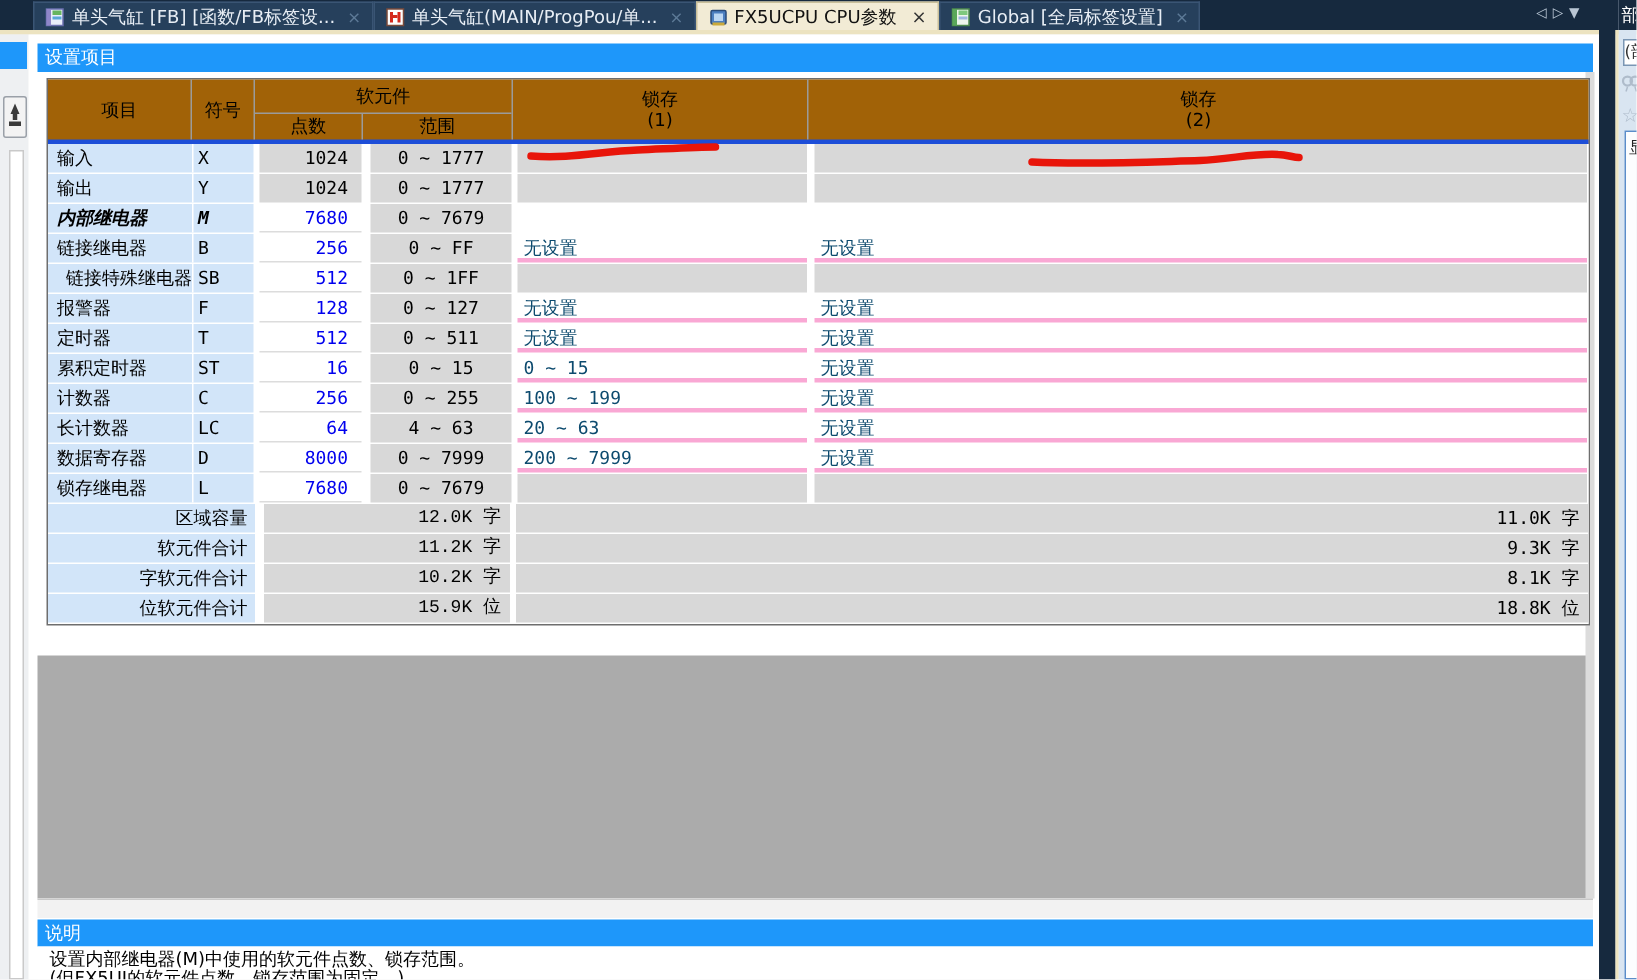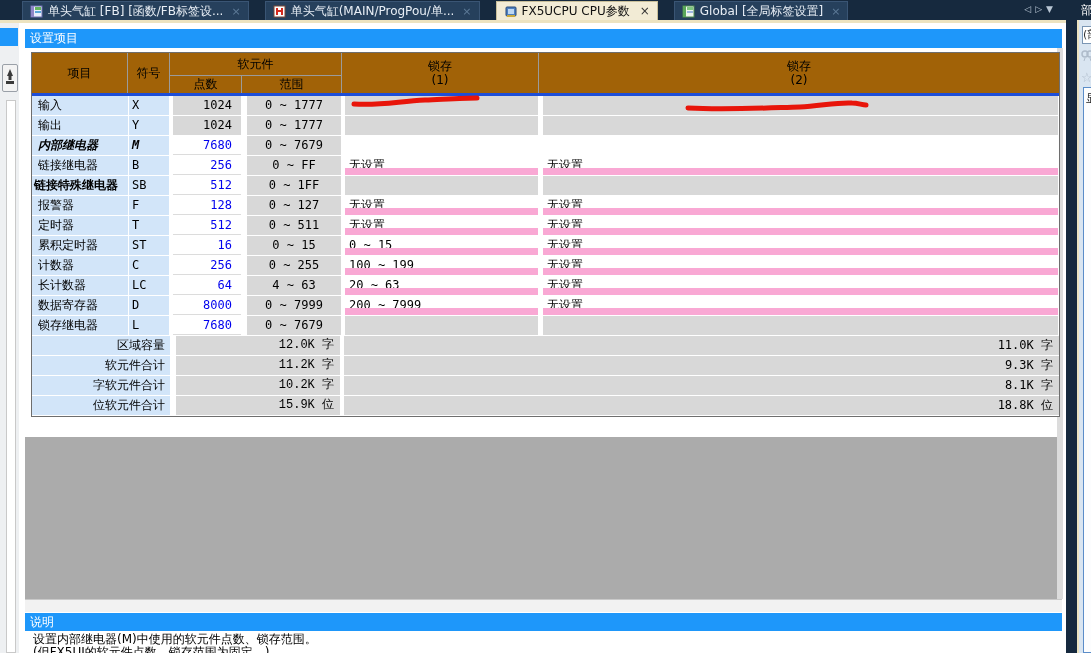--- a/index.html
+++ b/index.html
@@ -2,21 +2,21 @@
 <html><head>
 <meta charset="utf-8">
 <style>
   * { margin:0; padding:0; box-sizing:border-box; }
   html,body { width:1091px; height:653px; overflow:hidden; }
   body { font-family:"DejaVu Sans","Liberation Sans",sans-serif; font-size:12px; background:#f0f0f0; position:relative; }
   .abs { position:absolute; }
 
   
   #tabbar { left:0; top:0; width:1091px; height:20px; background:#16293e; display:flex; align-items:flex-end; }
-  .tab { height:19px; margin-left:16px; display:flex; align-items:center; gap:4px; padding:0 7px; color:#e8eef5; background:#26405c; border:1px solid #3a5574; border-bottom:none; white-space:nowrap; cursor:default; font-size:12px; }
+  .tab { height:19px; margin-left:0; display:flex; align-items:center; gap:4px; padding:0 7px; color:#e8eef5; background:#26405c; border:1px solid #3a5574; border-bottom:none; white-space:nowrap; cursor:default; font-size:12px; }
   .tab:first-child { margin-left:22px; }
   .tab .dimx { color:#5d7globa7; color:#5d7a97; margin-left:4px; font-size:11px; }
   .tab.active { background:#f2ebd5; color:#111; border-color:#c9bf9a; font-weight:normal; }
   .tab.active .closex { color:#333; margin-left:6px; font-size:12px; }
   .ticon { width:14px; height:13px; display:inline-block; flex:0 0 auto; }
   #tab-nav { position:absolute; right:34px; top:4px; color:#b9c6d4; font-size:9px; letter-spacing:4px; }
   #cream-strip { left:0; top:20px; width:1091px; height:3px; background:#ece3c0; }
 
   
   #left-dock { left:0; top:23px; width:19px; height:630px; background:#eef0f2; }
@@ -58,21 +58,21 @@
   .c-item { width:96px; background:#d2e5f9; padding-left:6px; }
   .c-sym  { width:41px; background:#d2e5f9; border-left:1px solid #fff; padding-left:3px; font-family:"DejaVu Sans Mono",monospace; }
   .gap4 { width:4px; } .gap5 { width:5px; } .gap6 { width:6px; }
   .c-pts { width:68px; text-align:right; padding-right:9px; font-family:"DejaVu Sans Mono",monospace; }
   .pt-gray { background:#d8d8d8; color:#000; }
   .pt-blue { background:#fff; color:#0000ee; border-bottom:1px solid #dcdcdc; height:19px; }
   .c-rng { width:94px; background:#d8d8d8; text-align:center; font-family:"DejaVu Sans Mono",monospace; }
   .c-l1 { width:193px; padding-left:4px; font-family:"DejaVu Sans Mono",monospace; }
   .c-l2 { width:515px; padding-left:4px; font-family:"DejaVu Sans Mono",monospace; position:relative; }
   .lc-gray { background:#d8d8d8; }
-  .lc-blue { background:#fff; color:#000000; border-bottom:7px solid #f9a8d4; }
+  .lc-blue { background:#fff; color:#0c4a6e; border-bottom:3px solid #f9a8d4; }
   .lc-black{ background:#fff; color:#000; border-bottom:1px solid #dcdcdc; }
   .lc-sel  { background:#fff; color:#000; border:1px dotted #000; line-height:17px; }
   .changed { font-weight:bold; font-style:italic; }
   #dots-btn { position:absolute; right:3px; top:1px; width:15px; height:15px; border:2px solid #6cb6e4; border-radius:4px; background:#eaf6fd; color:#444; font-size:9px; line-height:8px; text-align:center; cursor:pointer; }
 
   .srow { display:flex; height:20px; background:#fff; }
   .s-label { width:138px; background:#d2e5f9; text-align:right; padding-right:5px; }
   .s-v1 { width:164px; background:#d8d8d8; text-align:right; padding-right:6px; font-family:Liberation Mono, monospace; }
   .s-v2 { width:715px; background:#d8d8d8; text-align:right; padding-right:6px; font-family:"DejaVu Sans Mono",monospace; }
 
@@ -223,21 +223,21 @@
       <div class="cell c-pts pt-blue">256</div>
     <div class="gap6"></div>
       <div class="cell c-rng">0 ~ FF</div>
     <div class="gap4"></div>
       <div class="cell c-l1 lc-blue">无设置</div>
     <div class="gap5"></div>
       <div class="cell c-l2 lc-blue">无设置</div>
   </div>
 
   <div class="trow">
-    <div class="cell c-item" style="padding-left:2px;font-weight:bold;">链接特殊继电器</div>
+    <div class="cell c-item" style="padding-left:12px;">链接特殊继电器</div>
     <div class="cell c-sym">SB</div>
     <div class="gap4"></div>
       <div class="cell c-pts pt-blue">512</div>
     <div class="gap6"></div>
       <div class="cell c-rng">0 ~ 1FF</div>
     <div class="gap4"></div>
       <div class="cell c-l1 lc-gray"></div>
     <div class="gap5"></div>
       <div class="cell c-l2 lc-gray"></div>
   </div>

